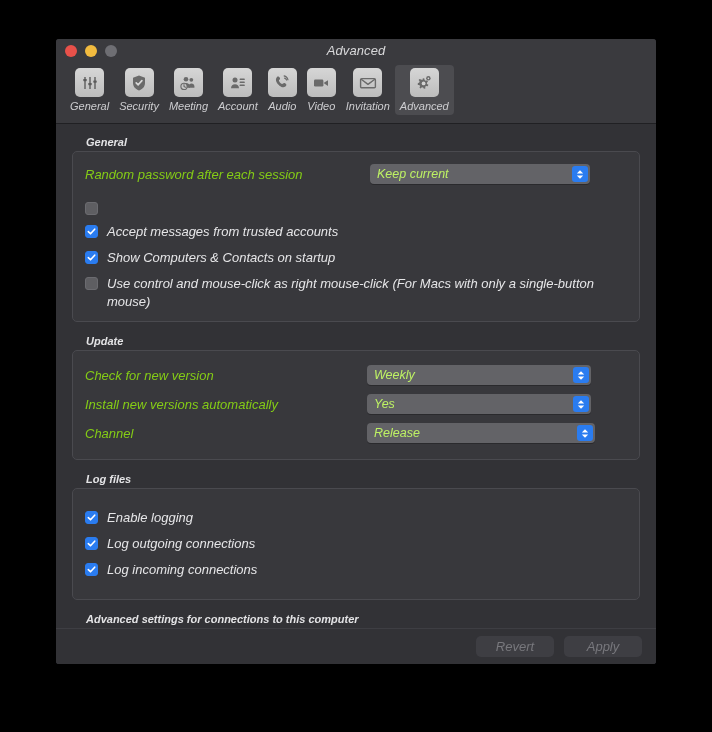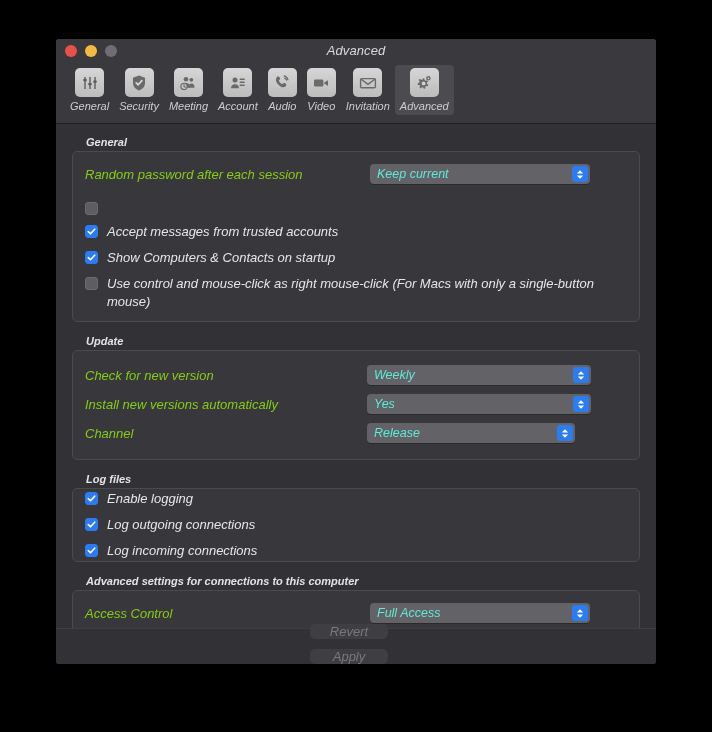--- a/index.html
+++ b/index.html
@@ -132,21 +132,21 @@
 
   
   .popup {
     position: relative;
     height: 20px;
     background: #636367;
     border-radius: 4px;
     display: flex;
     align-items: center;
     padding-left: 7px;
-    color: #5eead4;
+    color: #bef264;
     font-size: 12.5px;
     cursor: default;
     box-shadow: 0 1px 0 rgba(0,0,0,0.25);
   }
   .popup .stepper {
     position: absolute;
     right: 2px;
     top: 2px;
     width: 16px;
     height: 16px;
@@ -198,21 +198,20 @@
     bottom: 0;
     width: 600px;
     height: 36px;
     background: #323236;
     border-top: 1px solid #3e3e43;
     display: flex;
     align-items: center;
     justify-content: flex-end;
     padding-right: 14px;
     gap: 10px;
-    flex-direction: column;
   }
   .btn {
     min-width: 78px;
     height: 21px;
     border-radius: 5px;
     background: #3e3e43;
     color: #78787d;
     font-size: 13px;
     display: flex;
     align-items: center;
@@ -425,39 +424,39 @@
                 </svg>
               <svg class="chev" viewBox="0 0 8 4">
                   <path d="M4 3.7 L0.8 0.4 L7.2 0.4 Z" fill="#ffffff"></path>
                 </svg>
             </span>
           </div>
         </div>
 
         <div class="row">
           <div class="row-label" style="width:282px;">Channel</div>
-          <div class="popup" style="width:208px;">
+          <div class="popup" style="width:228px;">
             <span>Release</span>
             <span class="stepper">
               <svg class="chev" viewBox="0 0 8 4">
                   <path d="M4 0.3 L7.2 3.6 L0.8 3.6 Z" fill="#ffffff"></path>
                 </svg>
               <svg class="chev" viewBox="0 0 8 4">
                   <path d="M4 3.7 L0.8 0.4 L7.2 0.4 Z" fill="#ffffff"></path>
                 </svg>
             </span>
           </div>
         </div>
 
       </div>
     </div>
 
     <div class="group">
       <div class="group-label">Log files</div>
-      <div class="group-box" style="padding:1px 12px;">
+      <div class="group-box" style="padding:20px 12px;">
 
         <div class="cbrow">
           <span class="cb on">
             <svg width="9" height="9" viewBox="0 0 9 9">
                 <path d="M1.3 4.6 L3.5 6.8 L7.7 2.2" stroke="#ffffff" stroke-width="1.6" fill="none" stroke-linecap="round" stroke-linejoin="round"></path>
               </svg>
           </span>
           <span class="cb-text">Enable logging</span>
         </div>
 

